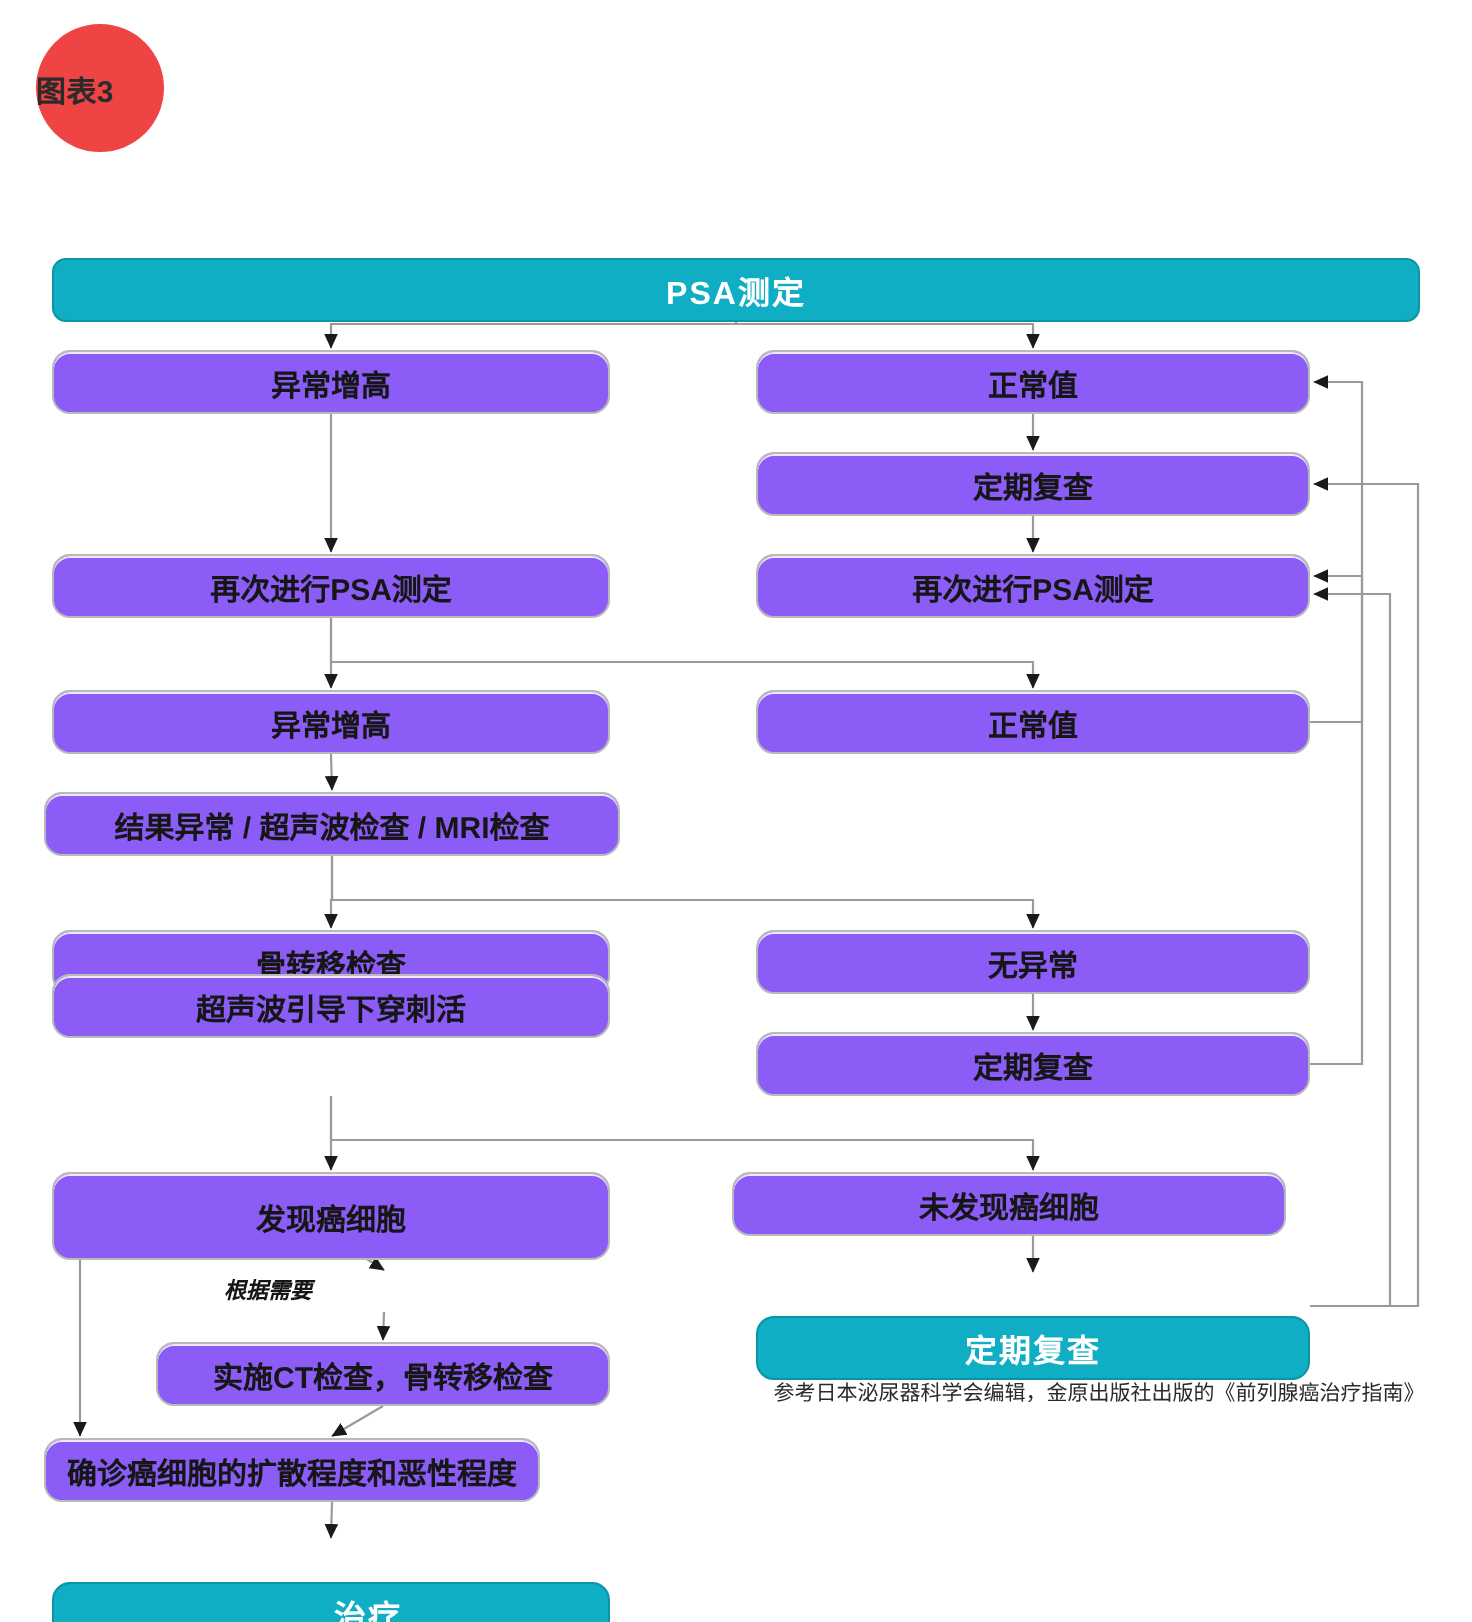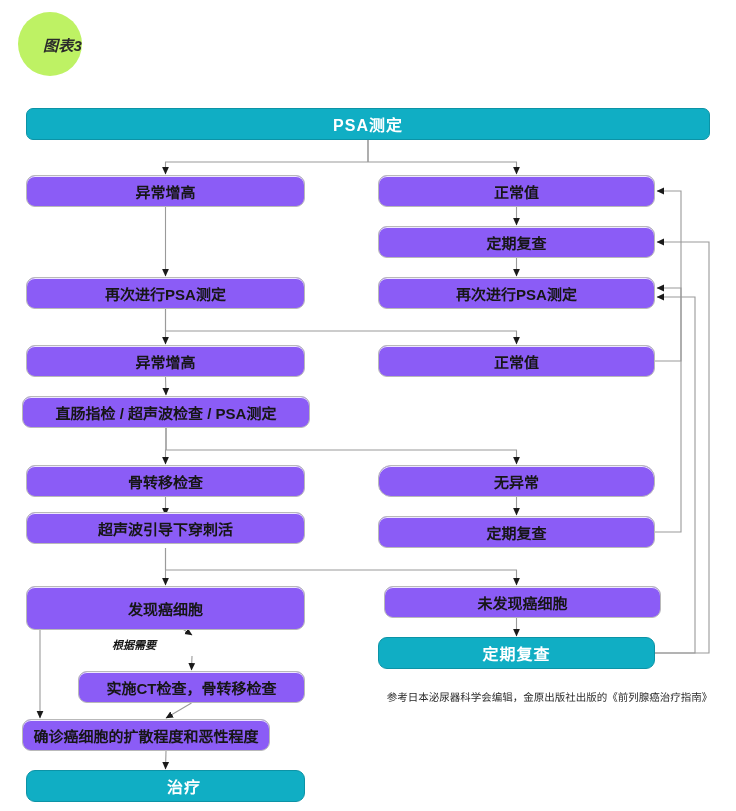--- a/index.html
+++ b/index.html
@@ -29,25 +29,24 @@
     width: 736px;
     height: 92px;
   }
   #chart-badge {
     position: absolute;
     left: 18px;
     top: 12px;
     width: 64px;
     height: 64px;
     border-radius: 50%;
-    background: #bef264;
+    background: #ef4444;
     display: flex;
     align-items: center;
-    justify-content: flex-end;
-    font-style: italic;
+    justify-content: flex-start;
   }
   #chart-badge-label {
     font-size: 15px;
     font-weight: 700;
     color: #2b2b2b;
     letter-spacing: 0.2px;
   }
   #page-title {
     position: absolute;
     left: 92px;
@@ -95,20 +94,21 @@
     font-weight: 700;
     box-shadow: 0 1px 0 rgba(255,255,255,0.85) inset;
   }
   .node.teal {
     background: #10aec4;
     border: 1px solid #0c93a6;
     color: #ffffff;
     font-size: 16px;
     font-weight: 700;
     letter-spacing: 1px;
+    margin-top: 21px;
   }
   .node.teal.banner {
     border-radius: 7px;
   }
   .plain-label {
     position: absolute;
     font-size: 11px;
     font-weight: 700;
     color: #161616;
     white-space: nowrap;
@@ -186,27 +186,27 @@
 
     <div id="node-layer">
         <div class="node teal banner" style="left: 26px; top: 108px; width: 684px; height: 32px;">PSA测定</div>
         <div class="node gray" style="left: 26px; top: 175px; width: 279px; height: 32px;">异常增高</div>
         <div class="node gray" style="left: 378px; top: 175px; width: 277px; height: 32px;">正常值</div>
         <div class="node gray" style="left: 378px; top: 226px; width: 277px; height: 32px;">定期复查</div>
         <div class="node gray" style="left: 26px; top: 277px; width: 279px; height: 32px;">再次进行PSA测定</div>
         <div class="node gray" style="left: 378px; top: 277px; width: 277px; height: 32px;">再次进行PSA测定</div>
         <div class="node gray" style="left: 26px; top: 345px; width: 279px; height: 32px;">异常增高</div>
         <div class="node gray" style="left: 378px; top: 345px; width: 277px; height: 32px;">正常值</div>
-        <div class="node gray" style="left: 22px; top: 396px; width: 288px; height: 32px;">直肠指检 / 超声波检查 / PSA测定</div>
+        <div class="node gray" style="left: 22px; top: 396px; width: 288px; height: 32px;">结果异常 / 超声波检查 / MRI检查</div>
         <div class="node gray" style="left: 26px; top: 465px; width: 279px; height: 32px;">骨转移检查</div>
-        <div class="node gray" style="left: 378px; top: 465px; width: 277px; height: 32px; border-radius: 13px;">无异常</div>
-        <div class="node gray" style="left: 26px; top: 512px; width: 279px; height: 32px;">超声波引导下穿刺活</div>
+        <div class="node gray" style="left: 378px; top: 465px; width: 277px; height: 32px;">无异常</div>
+        <div class="node gray" style="left: 26px; top: 487px; width: 279px; height: 32px;">超声波引导下穿刺活</div>
         <div class="node gray" style="left: 378px; top: 516px; width: 277px; height: 32px;">定期复查</div>
         <div class="node gray" style="left: 26px; top: 586px; width: 279px; height: 44px;">发现癌细胞</div>
-        <div class="node gray" style="left: 384px; top: 586px; width: 277px; height: 32px;">未发现癌细胞</div>
+        <div class="node gray" style="left: 366px; top: 586px; width: 277px; height: 32px;">未发现癌细胞</div>
         <div class="node gray" style="left: 78px; top: 671px; width: 227px; height: 32px;">实施CT检查，骨转移检查</div>
         <div class="node teal" style="left: 378px; top: 637px; width: 277px; height: 32px;">定期复查</div>
         <div class="node gray" style="left: 22px; top: 719px; width: 248px; height: 32px;">确诊癌细胞的扩散程度和恶性程度</div>
         <div class="node teal" style="left: 26px; top: 770px; width: 279px; height: 32px; padding-left: 37px;">治疗</div>
         <div class="plain-label" style="left: 112px; top: 636px; width: 160px;">根据需要</div>
       </div>
 
     <div id="footnote">参考日本泌尿器科学会编辑，金原出版社出版的《前列腺癌治疗指南》</div>
   </div>
 </div>

